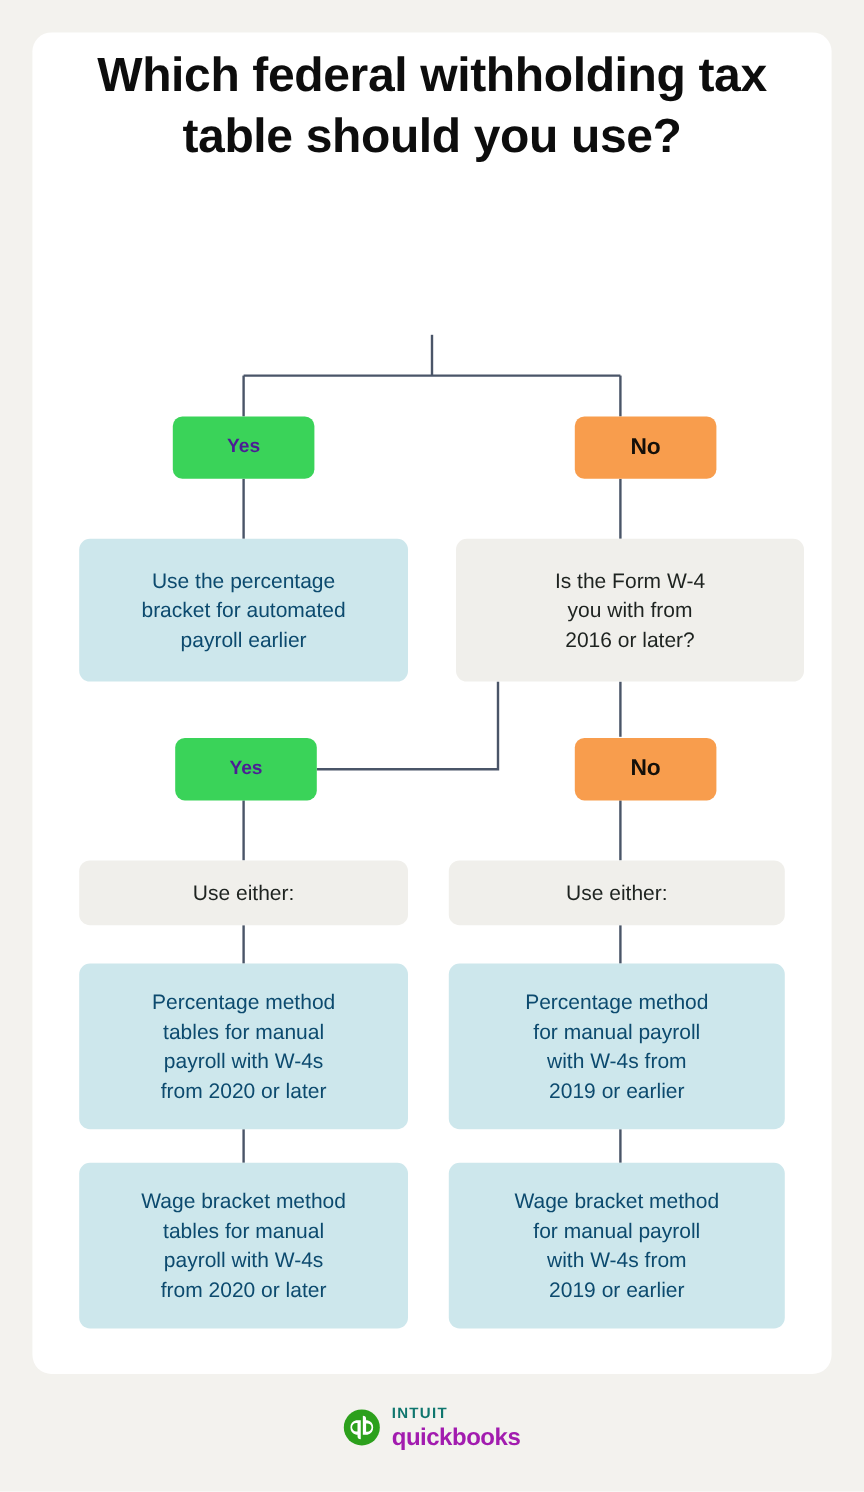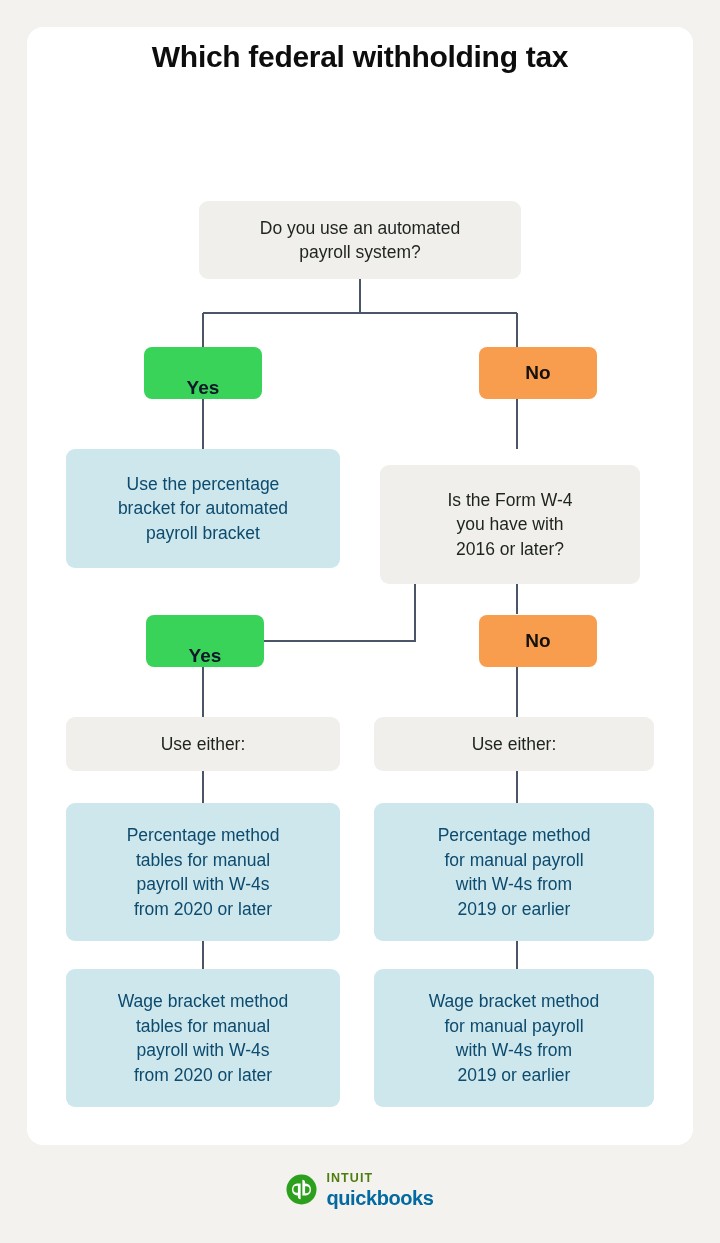--- a/index.html
+++ b/index.html
@@ -26,21 +26,21 @@
     border-radius: 16px;
   }
 
   
   .title {
     position: absolute;
     left: 0;
     top: 38px;
     width: 100%;
     text-align: center;
-    font-size: 30px;
+    font-size: 40px;
     line-height: 1.28;
     font-weight: 700;
     color: #0d0d0d;
     letter-spacing: -0.3px;
     padding: 0 48px;
   }
   .title .ln { display: block; }
 
   
   .flow {
@@ -81,25 +81,24 @@
   .node-blue {
     background: #cde7ec;
     color: #0c4a6e;
     font-size: 17.5px;
     line-height: 1.40;
     padding: 10px 16px;
   }
 
   .node-yes {
     background: #3ad359;
-    color: #0f172a;
-    font-size: 19px;
+    color: #4c1d95;
+    font-size: 16px;
     font-weight: 700;
     border-radius: 8px;
-    align-items: flex-end;
   }
 
   .node-no {
     background: #f89d4d;
     color: #14100a;
     font-size: 19px;
     font-weight: 700;
     border-radius: 8px;
     margin-left: 21px;
   }
@@ -125,38 +124,39 @@
   .logo-words {
     display: flex;
     flex-direction: column;
     justify-content: center;
     line-height: 1;
   }
   .logo-intuit {
     font-size: 12.5px;
     font-weight: 700;
     letter-spacing: 1.1px;
-    color: #4d7c0f;
+    color: #0f766e;
     text-transform: uppercase;
     margin-bottom: 3px;
   }
   .logo-qb {
     font-size: 20px;
     font-weight: 700;
     letter-spacing: -0.4px;
-    color: #0369a1;
+    color: #a21caf;
   }
 </style>
 </head>
 <body>
 
 <div class="card"></div>
 
 <div class="title">
   <span class="ln">Which federal withholding tax</span>
+  <span class="ln">table should you use?</span>
 </div>
 
 <div class="flow">
 
   <svg class="connectors" viewBox="0 0 720 1243" width="720" height="1243">
     <g stroke="#4a5568" stroke-width="2" fill="none" stroke-linecap="butt">
 
       <path d="M360,279 L360,313"></path>
 
       <path d="M203,313 L517,313"></path>
@@ -180,47 +180,41 @@
       <path d="M203,771 L203,803"></path>
 
       <path d="M517,771 L517,803"></path>
 
       <path d="M203,941 L203,969"></path>
 
       <path d="M517,941 L517,969"></path>
     </g>
   </svg>
 
-  <div class="node node-gray" style="left:199px; top:201px; width:322px; height:78px;">
-    <div>
-      <span>Do you use an automated</span><br>
-      <span>payroll system?</span>
-    </div>
-  </div>
 
   <div class="node node-yes" style="left:144px; top:347px; width:118px; height:52px;">
     <span>Yes</span>
   </div>
 
   <div class="node node-no" style="left:458px; top:347px; width:118px; height:52px;">
     <span>No</span>
   </div>
 
   <div class="node node-blue" style="left:66px; top:449px; width:274px; height:119px;">
     <div>
       <span>Use the percentage</span><br>
       <span>bracket for automated</span><br>
-      <span>payroll bracket</span>
-    </div>
-  </div>
-
-  <div class="node node-gray" style="left:380px; top:449px; width:260px; height:119px;margin-top:16px;">
+      <span>payroll earlier</span>
+    </div>
+  </div>
+
+  <div class="node node-gray" style="left:380px; top:449px; width:290px; height:119px;">
     <div>
       <span>Is the Form W-4</span><br>
-      <span>you have with</span><br>
+      <span>you with from</span><br>
       <span>2016 or later?</span>
     </div>
   </div>
 
   <div class="node node-yes" style="left:146px; top:615px; width:118px; height:52px;">
     <span>Yes</span>
   </div>
 
   <div class="node node-no" style="left:458px; top:615px; width:118px; height:52px;">
     <span>No</span>

